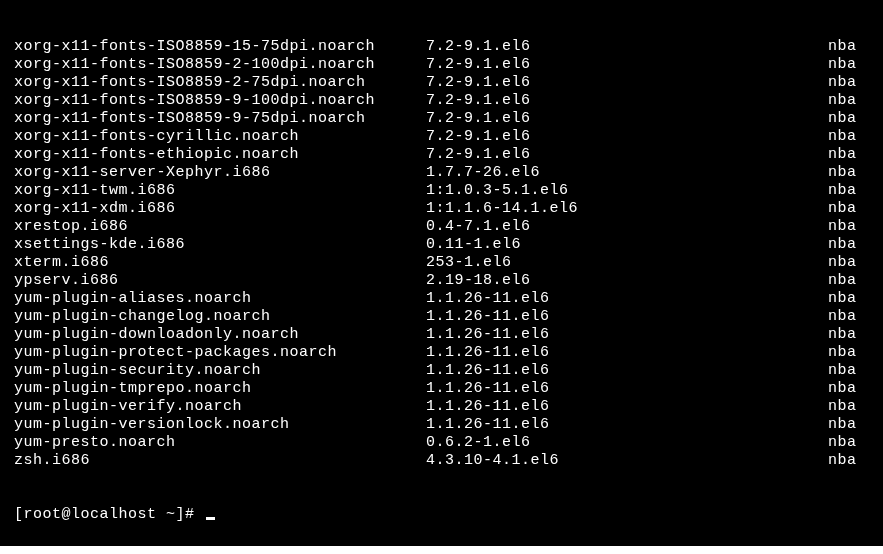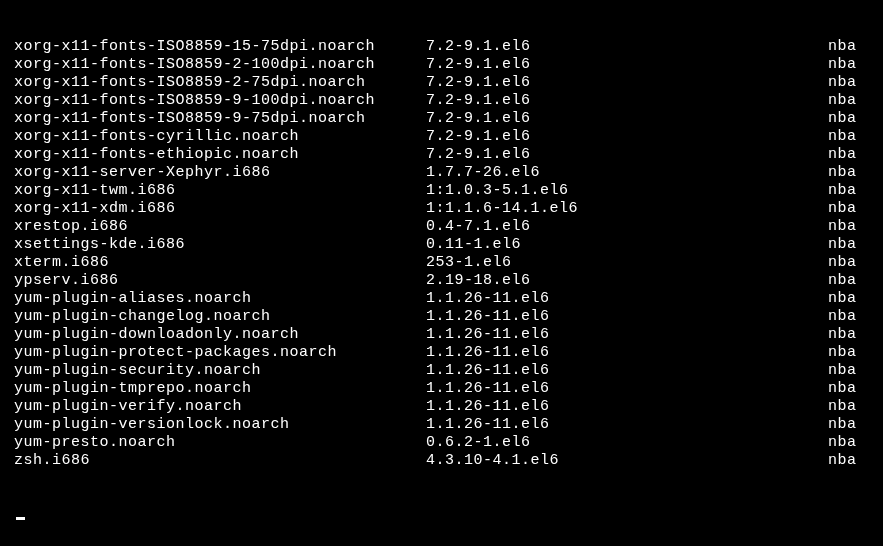--- a/index.html
+++ b/index.html
@@ -34,19 +34,19 @@
     color: #000;
     padding: 6px 10px 4px 4px;
   }
   .doc-text p { margin-bottom: 2px; }
 </style>
 </head>
 <body>
 
 <div class="terminal">
   <div id="pkg-rows"><div class="row"><span class="pkg">xorg-x11-fonts-ISO8859-15-75dpi.noarch</span><span class="ver">7.2-9.1.el6</span><span class="repo">nba</span></div><div class="row"><span class="pkg">xorg-x11-fonts-ISO8859-2-100dpi.noarch</span><span class="ver">7.2-9.1.el6</span><span class="repo">nba</span></div><div class="row"><span class="pkg">xorg-x11-fonts-ISO8859-2-75dpi.noarch</span><span class="ver">7.2-9.1.el6</span><span class="repo">nba</span></div><div class="row"><span class="pkg">xorg-x11-fonts-ISO8859-9-100dpi.noarch</span><span class="ver">7.2-9.1.el6</span><span class="repo">nba</span></div><div class="row"><span class="pkg">xorg-x11-fonts-ISO8859-9-75dpi.noarch</span><span class="ver">7.2-9.1.el6</span><span class="repo">nba</span></div><div class="row"><span class="pkg">xorg-x11-fonts-cyrillic.noarch</span><span class="ver">7.2-9.1.el6</span><span class="repo">nba</span></div><div class="row"><span class="pkg">xorg-x11-fonts-ethiopic.noarch</span><span class="ver">7.2-9.1.el6</span><span class="repo">nba</span></div><div class="row"><span class="pkg">xorg-x11-server-Xephyr.i686</span><span class="ver">1.7.7-26.el6</span><span class="repo">nba</span></div><div class="row"><span class="pkg">xorg-x11-twm.i686</span><span class="ver">1:1.0.3-5.1.el6</span><span class="repo">nba</span></div><div class="row"><span class="pkg">xorg-x11-xdm.i686</span><span class="ver">1:1.1.6-14.1.el6</span><span class="repo">nba</span></div><div class="row"><span class="pkg">xrestop.i686</span><span class="ver">0.4-7.1.el6</span><span class="repo">nba</span></div><div class="row"><span class="pkg">xsettings-kde.i686</span><span class="ver">0.11-1.el6</span><span class="repo">nba</span></div><div class="row"><span class="pkg">xterm.i686</span><span class="ver">253-1.el6</span><span class="repo">nba</span></div><div class="row"><span class="pkg">ypserv.i686</span><span class="ver">2.19-18.el6</span><span class="repo">nba</span></div><div class="row"><span class="pkg">yum-plugin-aliases.noarch</span><span class="ver">1.1.26-11.el6</span><span class="repo">nba</span></div><div class="row"><span class="pkg">yum-plugin-changelog.noarch</span><span class="ver">1.1.26-11.el6</span><span class="repo">nba</span></div><div class="row"><span class="pkg">yum-plugin-downloadonly.noarch</span><span class="ver">1.1.26-11.el6</span><span class="repo">nba</span></div><div class="row"><span class="pkg">yum-plugin-protect-packages.noarch</span><span class="ver">1.1.26-11.el6</span><span class="repo">nba</span></div><div class="row"><span class="pkg">yum-plugin-security.noarch</span><span class="ver">1.1.26-11.el6</span><span class="repo">nba</span></div><div class="row"><span class="pkg">yum-plugin-tmprepo.noarch</span><span class="ver">1.1.26-11.el6</span><span class="repo">nba</span></div><div class="row"><span class="pkg">yum-plugin-verify.noarch</span><span class="ver">1.1.26-11.el6</span><span class="repo">nba</span></div><div class="row"><span class="pkg">yum-plugin-versionlock.noarch</span><span class="ver">1.1.26-11.el6</span><span class="repo">nba</span></div><div class="row"><span class="pkg">yum-presto.noarch</span><span class="ver">0.6.2-1.el6</span><span class="repo">nba</span></div><div class="row"><span class="pkg">zsh.i686</span><span class="ver">4.3.10-4.1.el6</span><span class="repo">nba</span></div></div>
-  <div class="prompt-line"><span class="cursor"></span></div>
+  <div class="prompt-line"><span>[root@localhost ~]# </span><span class="cursor"></span></div>
 </div>
 
 <div class="doc-text">
   <p></p>
 
 </div>
 
 </body></html>

